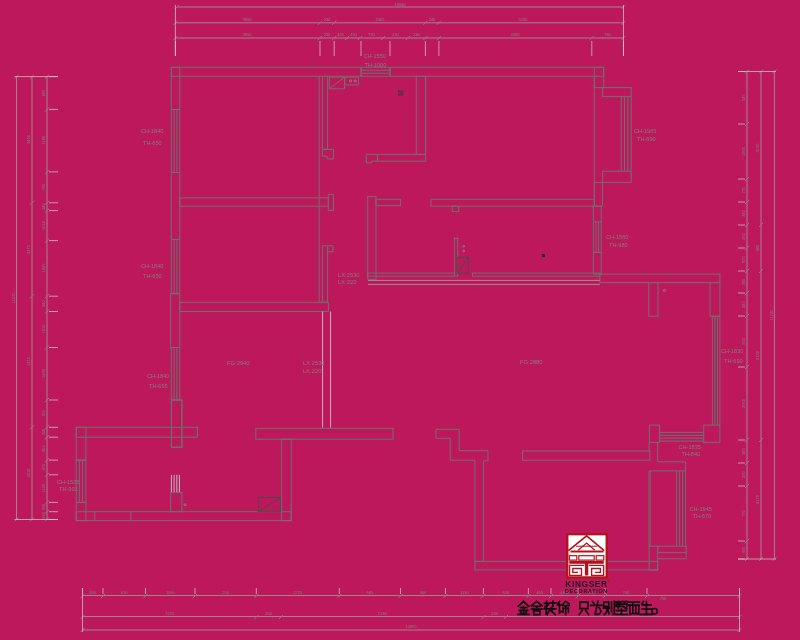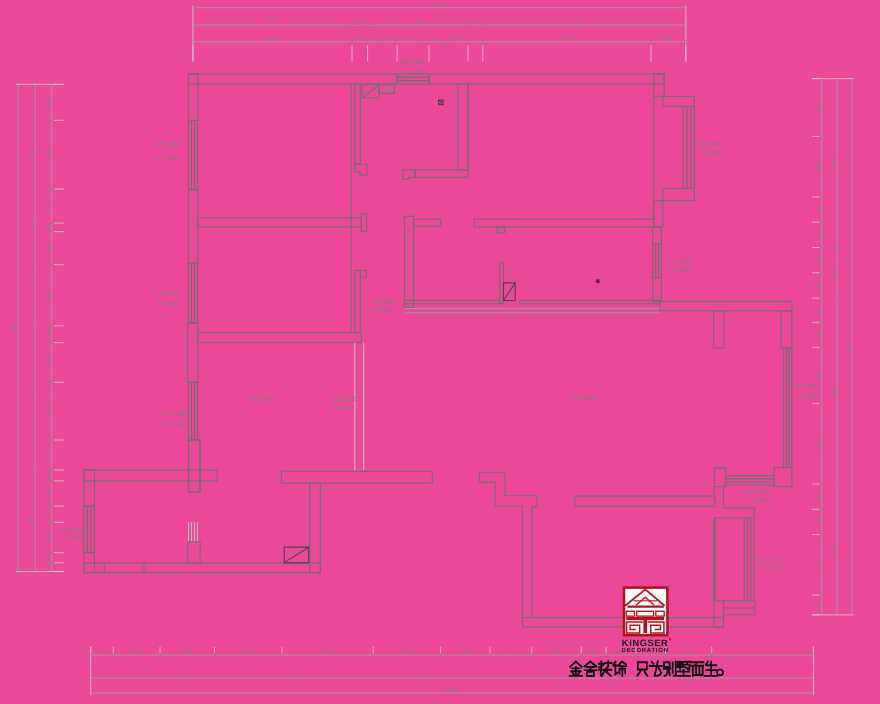--- a/index.html
+++ b/index.html
@@ -1,16 +1,16 @@
 <!DOCTYPE html>
 <html><head>
 <meta charset="utf-8">
 <style>
   html,body{margin:0;padding:0;background:#ffffff;}
-  #page{position:relative;width:800px;height:640px;background:#ec4899;overflow:hidden;
+  #page{position:relative;width:800px;height:640px;background:#be185d;overflow:hidden;
         font-family:"Liberation Sans", sans-serif;}
   svg{position:absolute;left:0;top:0;}
   text{font-family:"Liberation Sans", sans-serif;}
 </style>
 </head>
 <body>
 <div id="page">
 <svg width="800" height="640" viewBox="0 0 800 640">
 <defs></defs>
 <g id="plan" fill="none" stroke="#6f6f6f" stroke-width="1">

